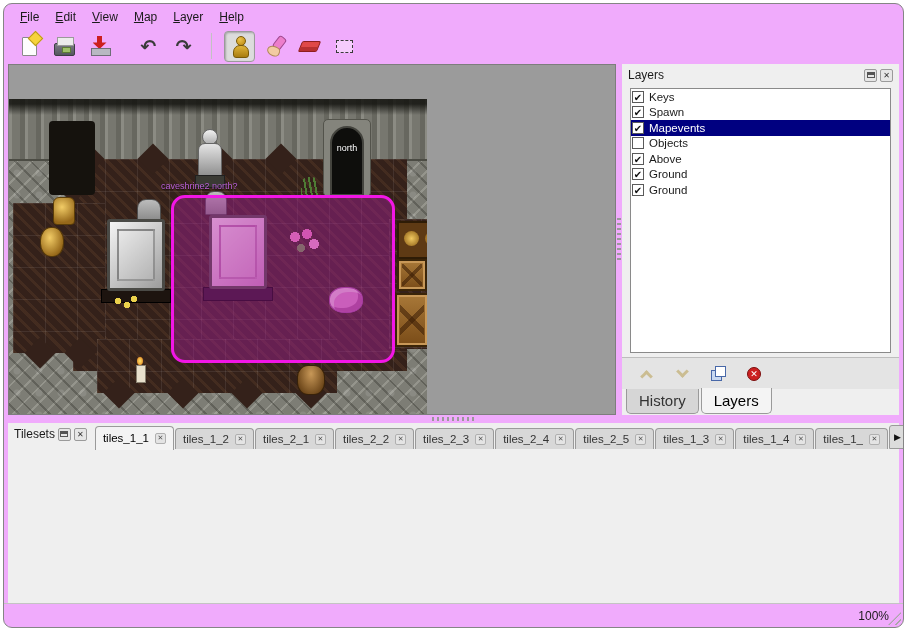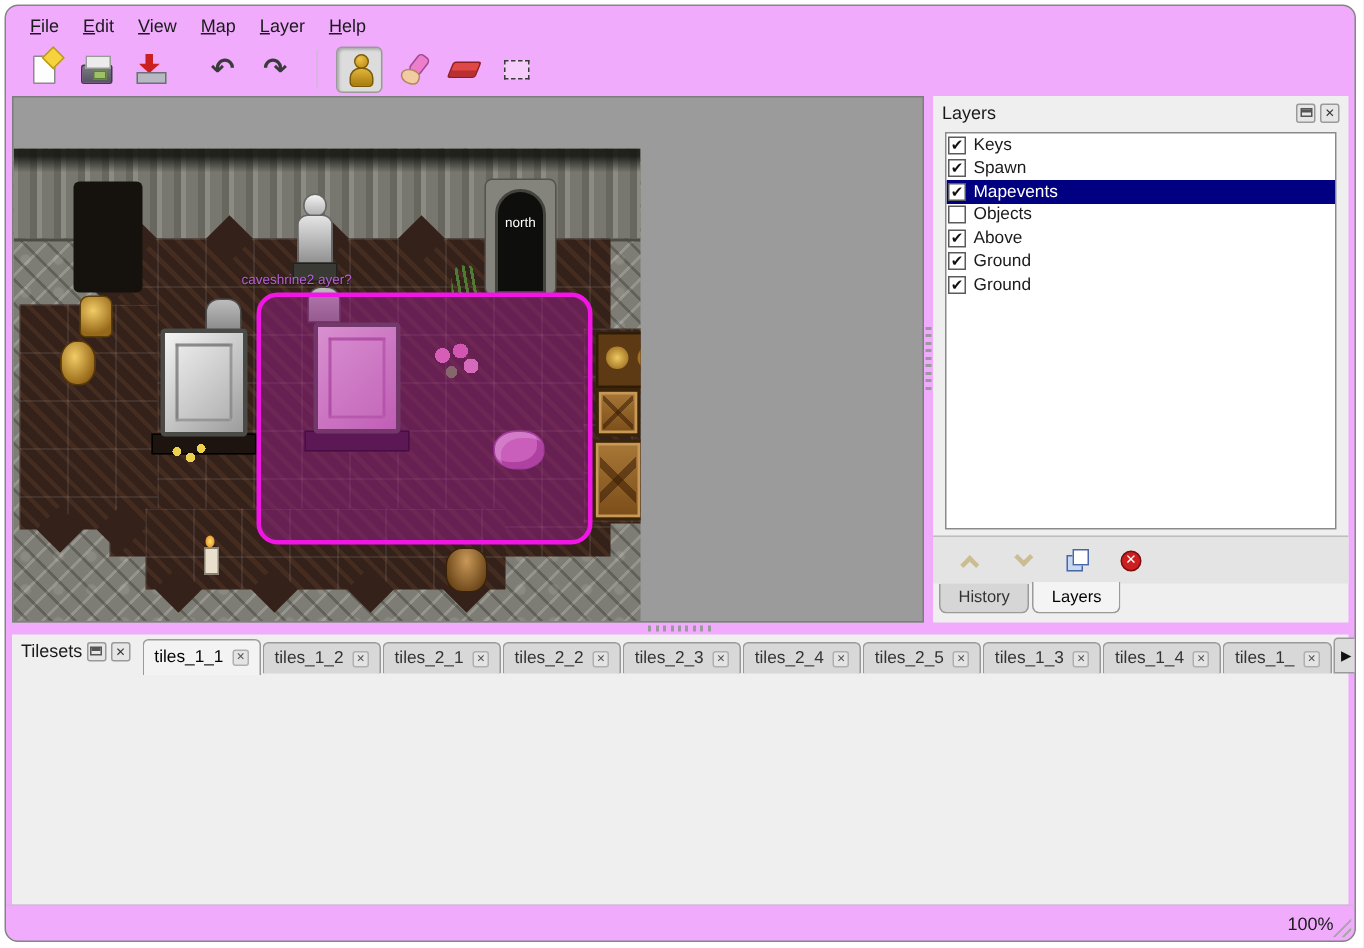--- a/index.html
+++ b/index.html
@@ -170,21 +170,21 @@
   .ltool{width:20px;height:20px;display:flex;align-items:center;justify-content:center;}
   .chev{display:block;width:9px;height:9px;border-top:3px solid #cbbd92;border-right:3px solid #cbbd92;}
   .chev.up{transform:rotate(-45deg);margin-top:5px;}
   .chev.down{transform:rotate(135deg);margin-bottom:5px;}
   .dup-icon{display:block;position:relative;width:15px;height:15px;}
   .dup-icon::before{content:"";position:absolute;left:0;bottom:0;width:9px;height:9px;background:#c8d8f0;border:1px solid #4868a8;}
   .dup-icon::after{content:"";position:absolute;right:0;top:0;width:9px;height:9px;background:#ffffff;border:1px solid #4868a8;}
   .del-icon{display:flex;align-items:center;justify-content:center;width:14px;height:14px;border-radius:50%;
     background:#cc2020;color:#fff;font-size:9px;font-weight:bold;border:1px solid #7a0e0e;}
   .dock-tabs{display:flex;align-items:flex-start;height:26px;padding:0 4px;}
-  .dock-tab{padding:3px 12px 4px;font-size:11px;background:#d6d6d6;border:1px solid #9a9a9a;border-top:none;
+  .dock-tab{padding:3px 12px 4px;font-size:15px;background:#d6d6d6;border:1px solid #9a9a9a;border-top:none;
     border-radius:0 0 5px 5px;margin-right:2px;color:#333;text-align:right;}
   .dock-tab.active{background:#f4f4f4;color:#000;position:relative;top:-1px;padding-top:4px;}
 
   
   .hsplit{height:8px;display:flex;align-items:center;justify-content:center;}
   .hsplit .grip{width:44px;height:4px;background:repeating-linear-gradient(90deg,#9a9a9a 0 2px,transparent 2px 5px);}
 
   
   .tilesets-dock{height:180px;margin:0 4px;display:flex;flex-direction:row;background:#efefef;}
   .ts-tabs{display:flex;align-items:flex-end;height:26px;padding:0 2px;position:relative;}
@@ -299,21 +299,21 @@
         <div class="obj vase" data-name="gold-vase-sprite"></div>
         <div class="obj flowers" data-name="pink-flowers-sprite"></div>
         <div class="obj crystal" data-name="pink-crystal-sprite"></div>
         <div class="obj plant" data-name="plant-sprite"></div>
         <div class="obj yellow-flowers" data-name="yellow-flowers-sprite"></div>
         <div class="obj barrel" data-name="barrel-sprite"></div>
         <div class="obj candle" data-name="candle-sprite"></div>
 
         <div class="sel-rect" data-name="selection-rectangle"></div>
         <div class="map-label label-north" data-name="map-label-north">north</div>
-        <div class="map-label label-gate" data-name="map-label-gate">caveshrine2 ayer?</div>
+        <div class="map-label label-gate" data-name="map-label-gate">caveshrine2 north?</div>
       </div>
     </div>
 
     <div class="vsplit" data-name="vertical-splitter">
         <div class="grip" data-name="splitter-grip"></div>
       </div>
 
     <div class="layers-dock" data-name="layers-dock">
       <div class="dock-title" data-name="layers-dock-titlebar">
         <span data-name="layers-dock-title">Layers</span>

